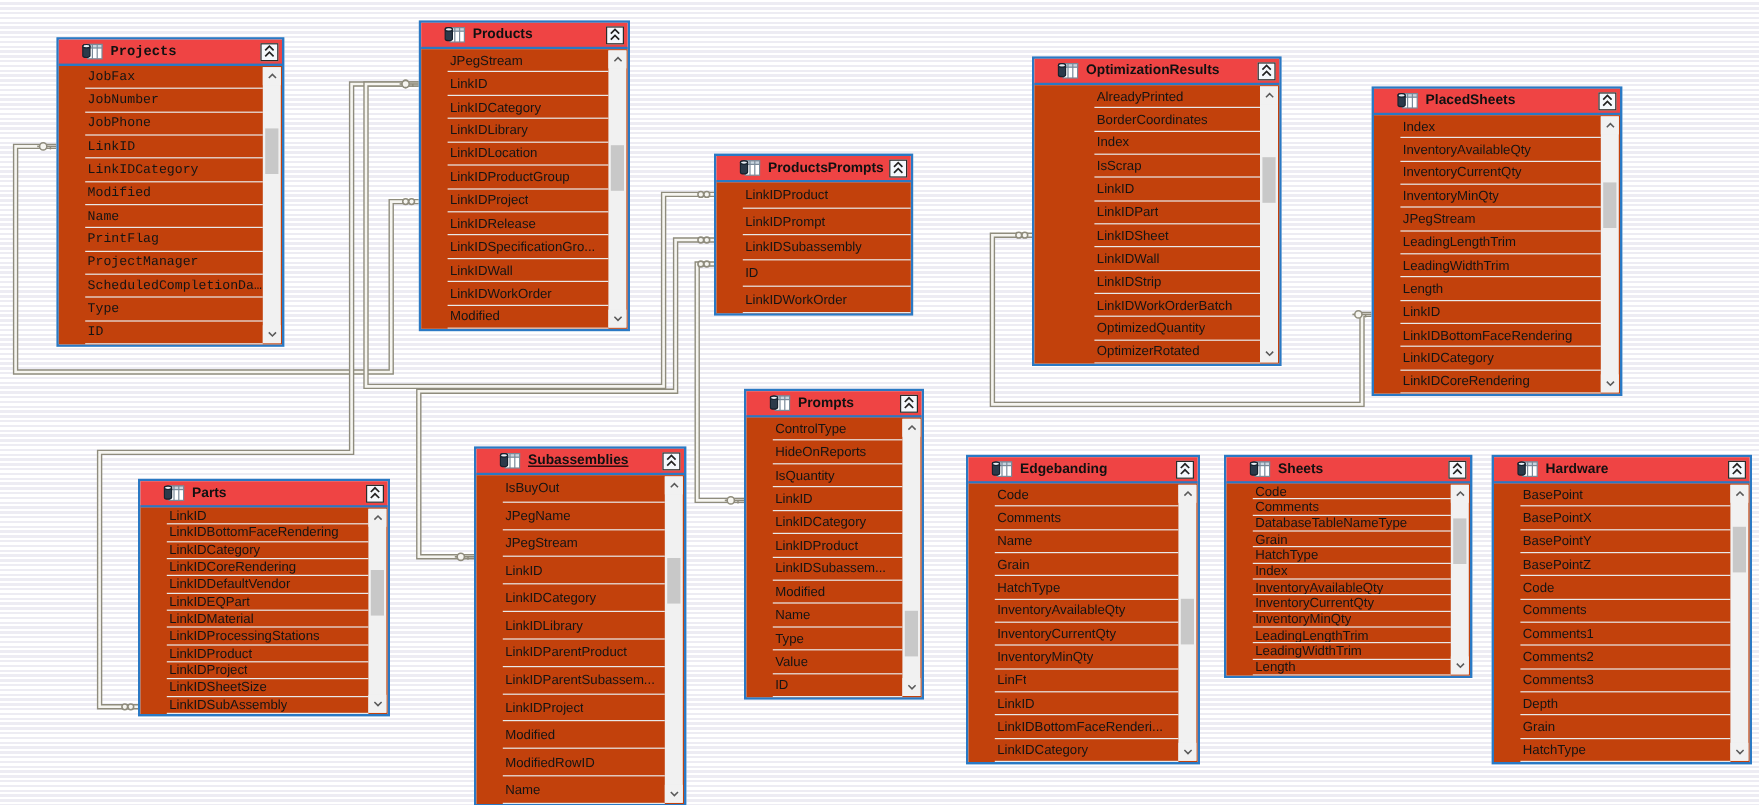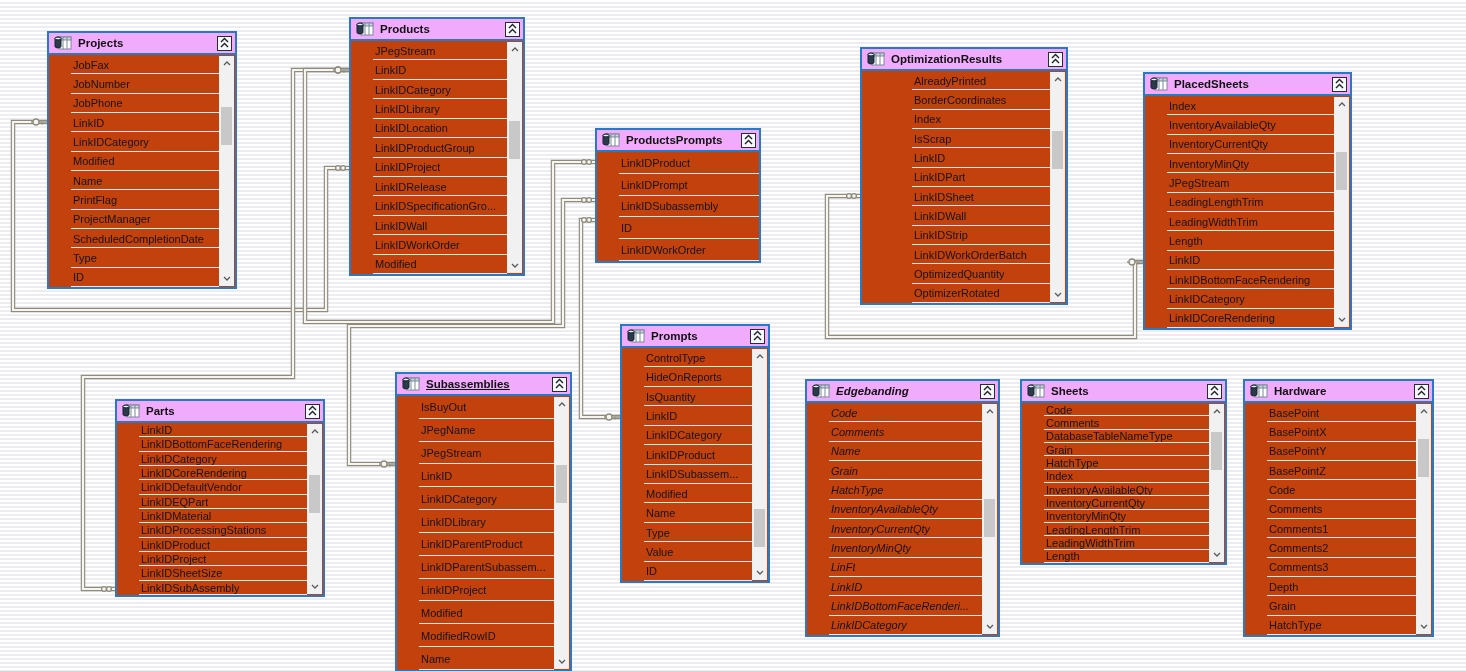--- a/index.html
+++ b/index.html
@@ -12,22 +12,22 @@
   #wires{position:absolute;left:0;top:0;z-index:1;}
   .wire-outer{fill:none;stroke:#8f8c7d;stroke-width:4.5;}
   .wire-inner{fill:none;stroke:#f6f5f0;stroke-width:2.2;}
   .glyph{stroke:#8f8c7d;fill:#f6f5f0;stroke-width:1.3;}
   .tbl{
     position:absolute;z-index:2;background:#ffffff;
     border:2px solid #2a79c4;box-sizing:border-box;
     display:flex;flex-direction:column;
   }
   .tbl-head{
-    height:22px;flex:0 0 22px;background:#f0abfc;border-bottom:2px solid #2a79c4;
-    display:flex;align-items:center;padding:0 3px 0 5px;box-sizing:border-box;
+    height:22px;flex:0 0 22px;background:#ef4444;border-bottom:2px solid #2a79c4;
+    display:flex;align-items:center;padding:0 3px 0 19px;box-sizing:border-box;
   }
   .tbl-title{
     font-size:11.5px;font-weight:bold;color:#111;margin-left:6px;flex:1;
     white-space:nowrap;overflow:hidden;
   }
   .tbl-icon{display:inline-flex;width:18px;height:14px;flex:0 0 18px;}
   .collapse{
     width:15px;height:15px;flex:0 0 15px;background:#f4f8fc;border:1px solid #2b2b2b;
     box-sizing:border-box;display:inline-flex;align-items:center;justify-content:center;
   }
@@ -118,21 +118,21 @@
           <line x1="1127" y1="262" x2="1143" y2="262" stroke="#8f8c7d" stroke-width="1.4"></line>
           <circle cx="1132" cy="262" r="3" class="glyph"></circle>
           <line x1="1138" y1="262" x2="1138" y2="264.5" stroke="#8f8c7d" stroke-width="1.2"></line>
         </g>
         <g>
           <circle cx="849" cy="196" r="2.4" class="glyph"></circle>
           <circle cx="854" cy="196" r="2.4" class="glyph"></circle>
         </g>
       </g>
     </svg>
-<div class="tbl" style="left: 47px; top: 31px; width: 190px; height: 258px;">
+<div class="tbl" style="left: 47px; top: 31px; width: 190px; height: 258px; font-family: Liberation Mono, monospace;">
       <div class="tbl-head">
         <span class="tbl-icon">
           <svg width="18" height="14" viewBox="0 0 18 14">
             <rect x="5" y="1" width="12" height="12" fill="#fff" stroke="#7a8a99"></rect>
             <rect x="5" y="1" width="12" height="3" fill="#c8d4de" stroke="#7a8a99"></rect>
             <line x1="9" y1="1" x2="9" y2="13" stroke="#7a8a99"></line>
             <line x1="13" y1="1" x2="13" y2="13" stroke="#7a8a99"></line>
             <path d="M1 2.5 a3 1.4 0 0 1 6 0 v8 a3 1.4 0 0 1 -6 0 z" fill="#2b3a4a" stroke="#16222e"></path>
             <ellipse cx="4" cy="2.5" rx="3" ry="1.4" fill="#e8eef4" stroke="#16222e"></ellipse>
           </svg>
@@ -690,21 +690,21 @@
             <div class="sb-thumb" style="top: 26%;"></div>
           </div>
           <div class="sb-btn">
             <svg width="10" height="9" viewBox="0 0 10 9">
               <polyline points="2,3 5,6 8,3" fill="none" stroke="#5a5a5a" stroke-width="1.3"></polyline>
             </svg>
           </div>
         </div>
       </div>
     </div>
-    <div class="tbl" style="left: 805px; top: 379px; width: 195px; height: 258px; font-style: italic;">
+    <div class="tbl" style="left: 805px; top: 379px; width: 195px; height: 258px;">
       <div class="tbl-head">
         <span class="tbl-icon">
           <svg width="18" height="14" viewBox="0 0 18 14">
             <rect x="5" y="1" width="12" height="12" fill="#fff" stroke="#7a8a99"></rect>
             <rect x="5" y="1" width="12" height="3" fill="#c8d4de" stroke="#7a8a99"></rect>
             <line x1="9" y1="1" x2="9" y2="13" stroke="#7a8a99"></line>
             <line x1="13" y1="1" x2="13" y2="13" stroke="#7a8a99"></line>
             <path d="M1 2.5 a3 1.4 0 0 1 6 0 v8 a3 1.4 0 0 1 -6 0 z" fill="#2b3a4a" stroke="#16222e"></path>
             <ellipse cx="4" cy="2.5" rx="3" ry="1.4" fill="#e8eef4" stroke="#16222e"></ellipse>
           </svg>
@@ -842,21 +842,21 @@
             <div class="sb-thumb" style="top: 10%;"></div>
           </div>
           <div class="sb-btn">
             <svg width="10" height="9" viewBox="0 0 10 9">
               <polyline points="2,3 5,6 8,3" fill="none" stroke="#5a5a5a" stroke-width="1.3"></polyline>
             </svg>
           </div>
         </div>
       </div>
     </div>
-    <div class="tbl" style="left: 1243px; top: 379px; width: 191px; height: 258px;">
+    <div class="tbl" style="left: 1243px; top: 379px; width: 217px; height: 258px;">
       <div class="tbl-head">
         <span class="tbl-icon">
           <svg width="18" height="14" viewBox="0 0 18 14">
             <rect x="5" y="1" width="12" height="12" fill="#fff" stroke="#7a8a99"></rect>
             <rect x="5" y="1" width="12" height="3" fill="#c8d4de" stroke="#7a8a99"></rect>
             <line x1="9" y1="1" x2="9" y2="13" stroke="#7a8a99"></line>
             <line x1="13" y1="1" x2="13" y2="13" stroke="#7a8a99"></line>
             <path d="M1 2.5 a3 1.4 0 0 1 6 0 v8 a3 1.4 0 0 1 -6 0 z" fill="#2b3a4a" stroke="#16222e"></path>
             <ellipse cx="4" cy="2.5" rx="3" ry="1.4" fill="#e8eef4" stroke="#16222e"></ellipse>
           </svg>

